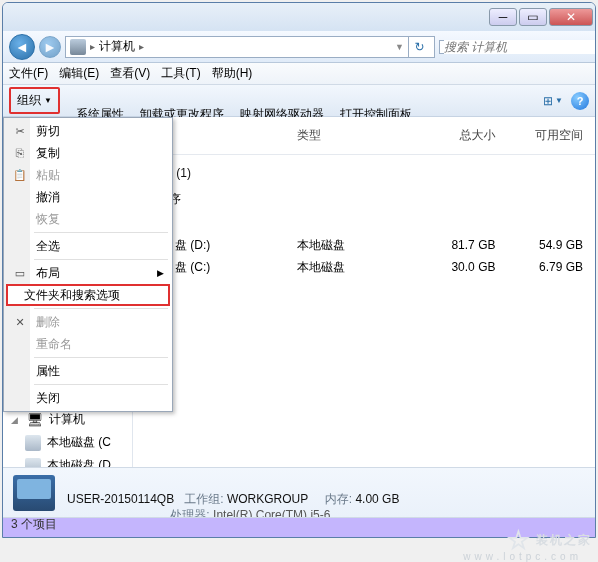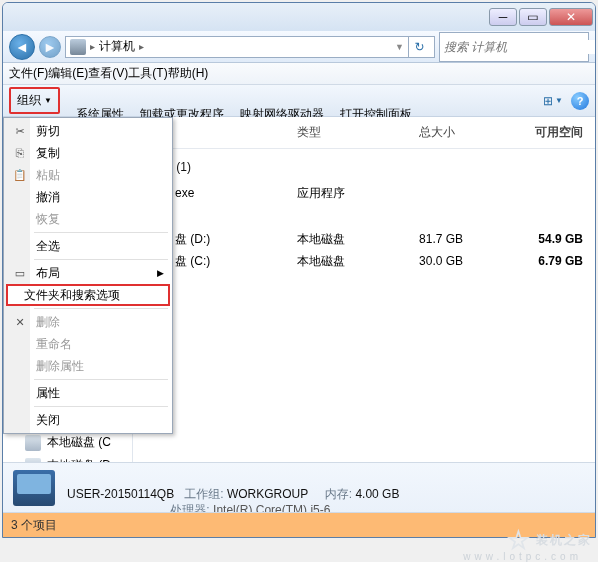--- a/index.html
+++ b/index.html
@@ -15,49 +15,49 @@
 .win-max { background: linear-gradient(to bottom, #eef, #cce); }
 .win-close { background: linear-gradient(to bottom, #e99, #c55); color: #fff; width: 44px; }
 
 .navbar { height: 32px; background: linear-gradient(to bottom, #f5f9ff, #e0ebf8); display: flex; align-items: center; padding: 3px 6px; gap: 4px; border-bottom: 1px solid #b8c8db; }
 .nav-back, .nav-fwd { width: 26px; height: 26px; border-radius: 50%; background: radial-gradient(circle at 40% 35%, #6ab0e8, #2a6fa8); border: 1px solid #2a6fa8; display: flex; align-items: center; justify-content: center; color: #fff; font-size: 14px; }
 .nav-fwd { width: 22px; height: 22px; opacity: 0.6; }
 .breadcrumb { flex: 1; height: 22px; background: #fff; border: 1px solid #9aadc4; display: flex; align-items: center; padding: 0 4px; gap: 4px; }
 .bc-icon { width: 16px; height: 16px; background: linear-gradient(to bottom, #bcd, #789); border-radius: 2px; }
 .bc-sep { color: #666; font-size: 10px; }
 .bc-refresh { width: 22px; height: 22px; border-left: 1px solid #9aadc4; display: flex; align-items: center; justify-content: center; color: #2a6fa8; }
-.searchbox { width: 150px; height: 30px; background: #fff; border: 1px solid #9aadc4; display: flex; align-items: center; padding: 0 4px; gap: 4px; }
+.searchbox { width: 150px; height: 14px; background: #fff; border: 1px solid #9aadc4; display: flex; align-items: center; padding: 0 4px; gap: 4px; }
 .searchbox input { border: none; outline: none; flex: 1; color: #888; font-style: italic; }
 
-.menubar { height: 22px; background: linear-gradient(to bottom, #f9fbfd, #eef3f9); display: flex; align-items: center; padding: 0 6px; gap: 0; border-bottom: 1px solid #d0dae6; }
+.menubar { height: 22px; background: linear-gradient(to bottom, #f9fbfd, #eef3f9); display: flex; align-items: center; padding: 0 6px; gap: 11px; border-bottom: 1px solid #d0dae6; }
 .menu-item { cursor: pointer; }
 
 .toolbar { height: 32px; background: linear-gradient(to bottom, #f2f7fd, #dfe9f5); display: flex; align-items: center; padding: 0 6px; gap: 16px; border-bottom: 1px solid #c6d3e3; }
 .org-btn { display: flex; align-items: center; gap: 3px; padding: 3px 6px; cursor: pointer; border: 2px solid #e03030; border-radius: 2px; }
 .org-arrow { font-size: 8px; }
 .toolbar-item { cursor: pointer; margin-top: 28px; }
 .toolbar-right { margin-left: auto; display: flex; gap: 8px; align-items: center; }
 .view-btn { display: flex; align-items: center; gap: 2px; color: #2a6fa8; }
 .help-btn { width: 18px; height: 18px; border-radius: 50%; background: radial-gradient(circle at 35% 30%, #8cf, #27d); color: #fff; display: flex; align-items: center; justify-content: center; font-size: 11px; font-weight: bold; }
 
 .body-area { flex: 1; display: flex; position: relative; overflow: hidden; }
 
 .sidebar { width: 130px; background: #fff; border-right: 1px solid #e0e6ee; padding: 6px 0; overflow: hidden; }
 .side-item { display: flex; align-items: center; gap: 6px; padding: 3px 10px 3px 22px; cursor: pointer; }
 .side-header { padding-left: 8px; font-weight: normal; }
 .side-tri { font-size: 9px; color: #888; width: 10px; }
 .side-ico { width: 16px; height: 16px; display: flex; align-items: center; justify-content: center; font-size: 13px; }
 .ico-disk { background: linear-gradient(to bottom, #dde6ee, #aab8c8); border-radius: 2px; }
 
 .main { flex: 1; background: #fff; overflow: hidden; position: relative; }
-.list-header { display: flex; height: 32px; border-bottom: 1px solid #e5e9ef; align-items: center; color: #444; }
+.list-header { display: flex; height: 38px; border-bottom: 1px solid #e5e9ef; align-items: center; color: #444; }
 .col-name { width: 200px; padding-left: 8px; }
 .col-type { width: 150px; }
-.col-size { width: 110px; text-align: left; padding-right: 16px; }
-.col-free { width: 100px; text-align: right; padding-right: 12px; font-weight: bold; }
+.col-size { width: 110px; text-align: right; padding-right: 16px; }
+.col-free { width: 100px; text-align: right; padding-right: 12px; }
 
 .list-body { padding: 4px 0; }
 .group-label { padding: 6px 0 6px 28px; color: #111; }
 .list-row { display: flex; align-items: center; height: 22px; cursor: pointer; }
 .list-row .col-name { display: flex; align-items: center; gap: 6px; }
 .row-ico { width: 16px; height: 16px; background: linear-gradient(to bottom, #dde6ee, #aab8c8); border-radius: 2px; margin-left: 12px; }
 
 .dropdown { position: absolute; top: 0; left: 0; width: 170px; background: linear-gradient(to right, #f0f0f0 0, #f0f0f0 26px, #fff 26px, #fff 100%); border: 1px solid #9aa7b8; box-shadow: 2px 2px 4px rgba(0,0,0,0.25); z-index: 10; padding: 2px; }
 .dd-item { display: flex; align-items: center; height: 22px; padding-left: 30px; cursor: pointer; position: relative; }
 .dd-item.disabled { color: #999; }
@@ -67,21 +67,21 @@
 .dd-sub { position: absolute; right: 6px; font-size: 9px; }
 
 .details { height: 50px; background: linear-gradient(to bottom, #f2f7fd, #eaf1fa); border-top: 1px solid #d0dae6; display: flex; align-items: center; padding: 4px 10px; gap: 12px; }
 .det-ico { width: 42px; height: 36px; background: linear-gradient(180deg, #3a6ea8, #284a72); border-radius: 3px; position: relative; }
 .det-ico::after { content: ""; position: absolute; left: 4px; right: 4px; top: 4px; bottom: 12px; background: #7fb4e0; border-radius: 2px; }
 .det-text { line-height: 16px; margin-top: 28px; }
 .det-line1 { color: #111; }
 .det-line2 { color: #555; }
 .det-label { color: #6a7a8a; }
 
-.statusbar { height: 20px; background: #fdba74; border-top: 1px solid #d0dae6; display: flex; align-items: center; padding: 12px 8px; color: #333; }
+.statusbar { height: 20px; background: #c4b5fd; border-top: 1px solid #d0dae6; display: flex; align-items: flex-end; padding: 4px 8px; color: #333; }
 
 .watermark { position: absolute; right: 6px; bottom: 6px; font-size: 20px; color: #d8dde2; font-weight: bold; letter-spacing: 2px; display: flex; align-items: center; gap: 4px; z-index: 20; pointer-events: none; }
 .wm-star { font-size: 26px; color: #e0e5ea; }
 .wm-url { position: absolute; right: 16px; bottom: 0px; font-size: 10px; color: #ccd2d8; letter-spacing: 4px; z-index: 20; pointer-events: none; }
 </style>
 </head>
 <body>
 
 <div class="window">
   <div class="titlebar">
@@ -164,24 +164,20 @@
     <div class="main">
       <div class="list-header">
         <div class="col-name">名称</div>
         <div class="col-type">类型</div>
         <div class="col-size">总大小</div>
         <div class="col-free">可用空间</div>
       </div>
       <div class="list-body">
         <div class="group-label">置 (1)</div>
         <div class="list-row">
-          <div class="col-name">
-              <span class="row-ico"></span>
-              <span>exe</span>
-            </div>
           <div class="col-type">应用程序</div>
           <div class="col-size"></div>
           <div class="col-free"></div>
         </div>
         <div style="height:24px"></div>
         <div class="list-row">
           <div class="col-name">
               <span class="row-ico"></span>
               <span>盘 (D:)</span>
             </div>
@@ -234,23 +230,20 @@
           <span>文件夹和搜索选项</span>
         </div>
       <div class="dd-sep"></div>
       <div class="dd-item disabled">
           <span class="dd-ico">✕</span>
           <span>删除</span>
         </div>
       <div class="dd-item disabled">
           <span>重命名</span>
         </div>
-      <div class="dd-item disabled">
-          <span>删除属性</span>
-        </div>
       <div class="dd-sep"></div>
       <div class="dd-item">
           <span>属性</span>
         </div>
       <div class="dd-sep"></div>
       <div class="dd-item">
           <span>关闭</span>
         </div>
     </div>
   </div>

